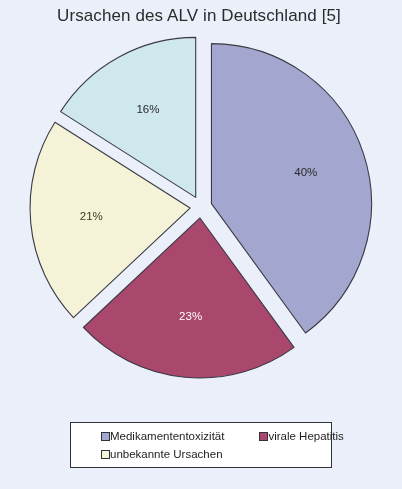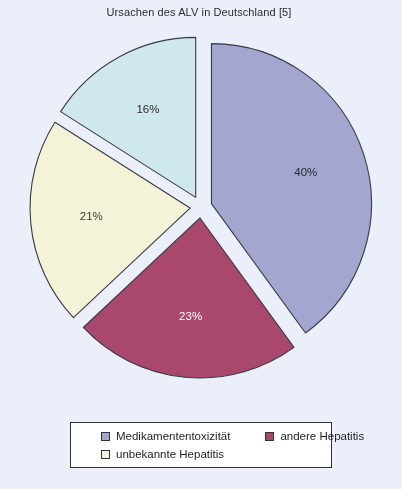--- a/index.html
+++ b/index.html
@@ -7,21 +7,21 @@
     width:402px;height:489px;
     background:#eaeffa;
     font-family:"Liberation Sans", sans-serif;
     overflow:hidden;
     position:relative;
   }
   #chart-title{
     position:absolute;
     top:6px;left:0;width:398px;
     text-align:center;
-    font-size:11px;
+    font-size:17px;
     color:#2b2b2b;
     letter-spacing:0.1px;
   }
   #pie-wrap{
     position:absolute;
     top:22px;left:0;
     width:402px;height:390px;
   }
   #pie-svg{display:block;}
   .slice-path{stroke:#3a3a46;stroke-width:1.1;stroke-linejoin:round;}
@@ -42,21 +42,20 @@
   }
   .legend-grid{
     display:grid;
     grid-template-columns:auto auto;
     column-gap:14px;
     row-gap:6px;
   }
   .legend-entry{
     display:flex;
     align-items:center;
-    gap:6px;
     white-space:nowrap;
     padding-left:21px;
   }
   .legend-swatch{
     width:9px;height:9px;
     box-sizing:border-box;
     border:1px solid #31313b;
     flex:0 0 auto;
   }
   .legend-text{
@@ -88,20 +87,20 @@
 </div>
 
 <div id="legend-box">
   <div class="legend-grid">
     <div class="legend-entry">
       <span class="legend-swatch" style="background: rgb(163, 166, 206);"></span>
       <span class="legend-text">Medikamententoxizität</span>
     </div>
     <div class="legend-entry">
       <span class="legend-swatch" style="background: rgb(169, 71, 109);"></span>
-      <span class="legend-text">andere Hepatitis</span>
+      <span class="legend-text">virale Hepatitis</span>
     </div>
     <div class="legend-entry">
       <span class="legend-swatch" style="background: rgb(245, 243, 215);"></span>
-      <span class="legend-text">unbekannte Hepatitis</span>
+      <span class="legend-text">unbekannte Ursachen</span>
     </div>
   </div>
 </div>
 
 </body></html>

